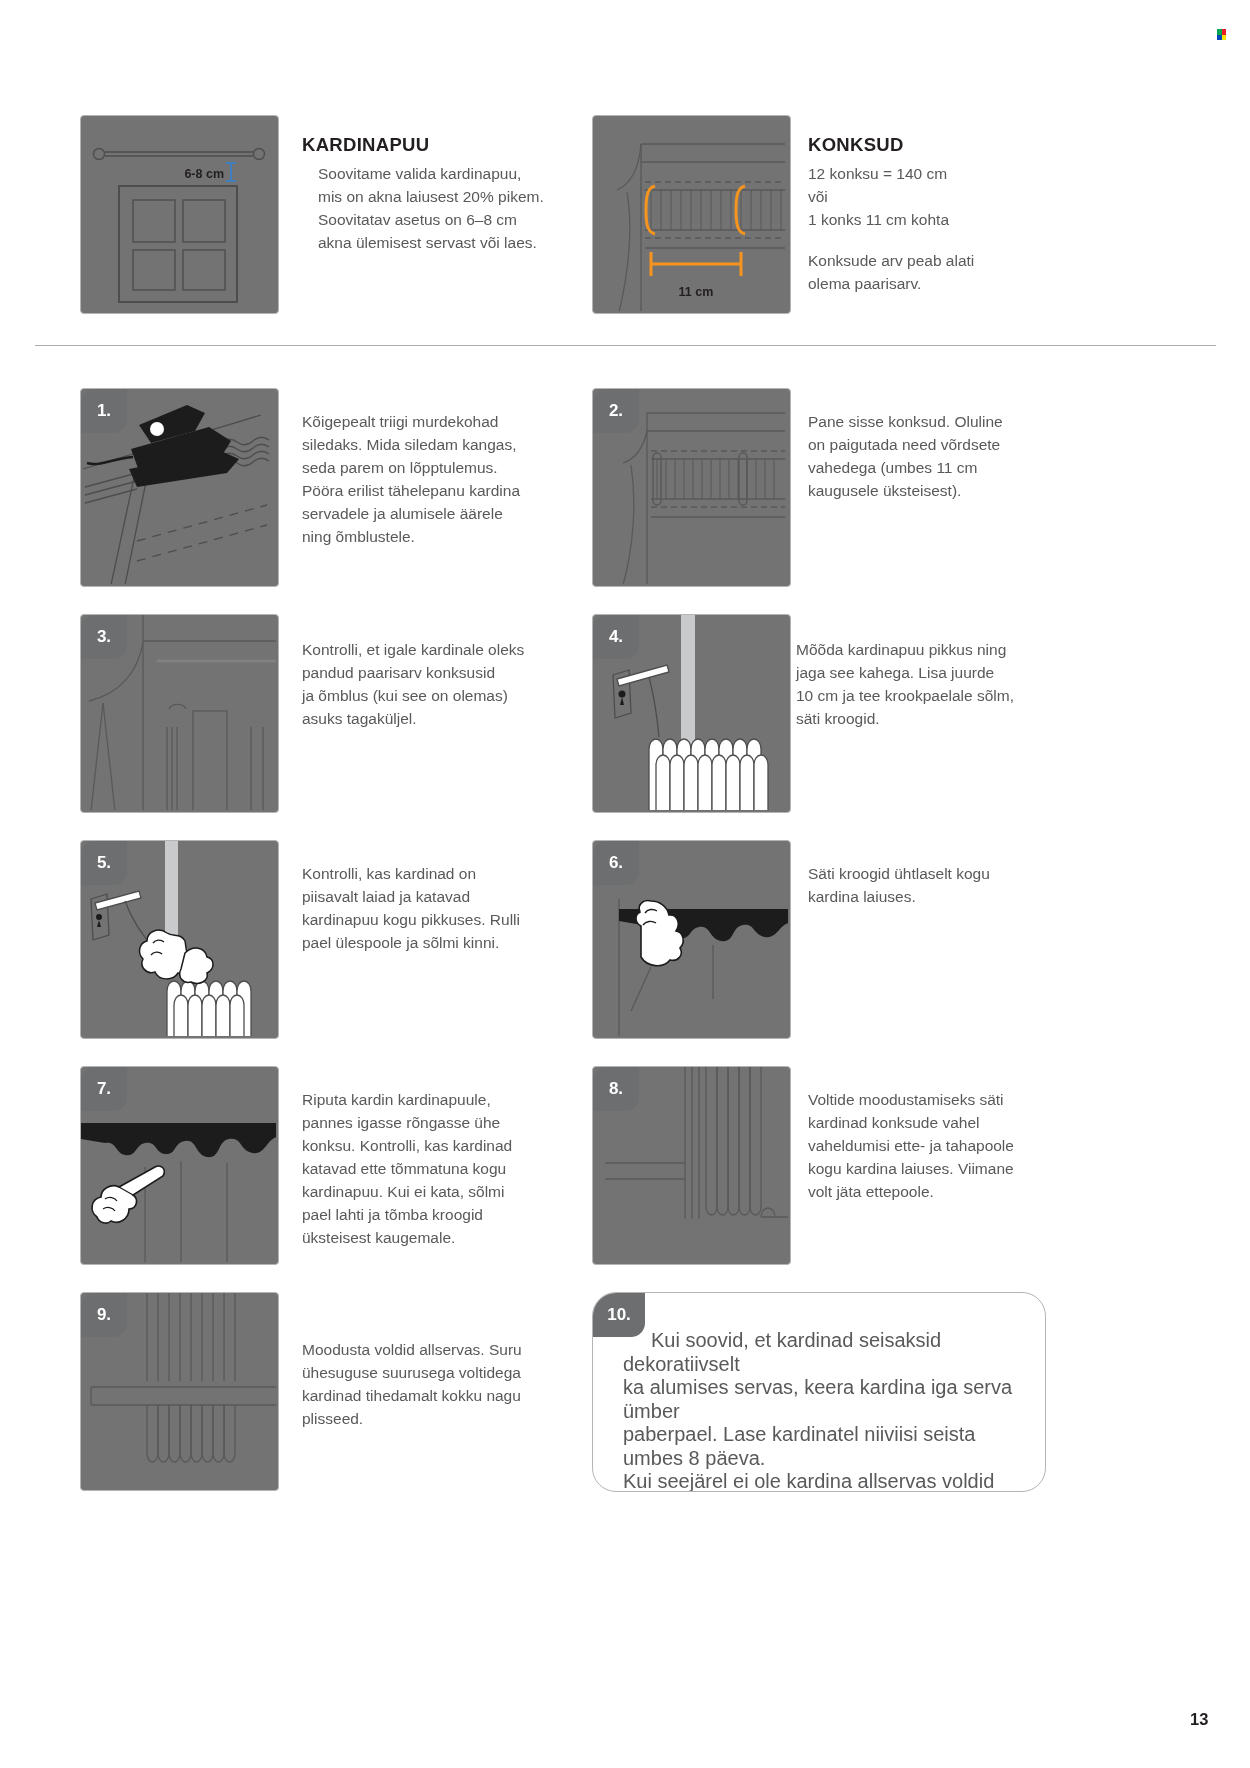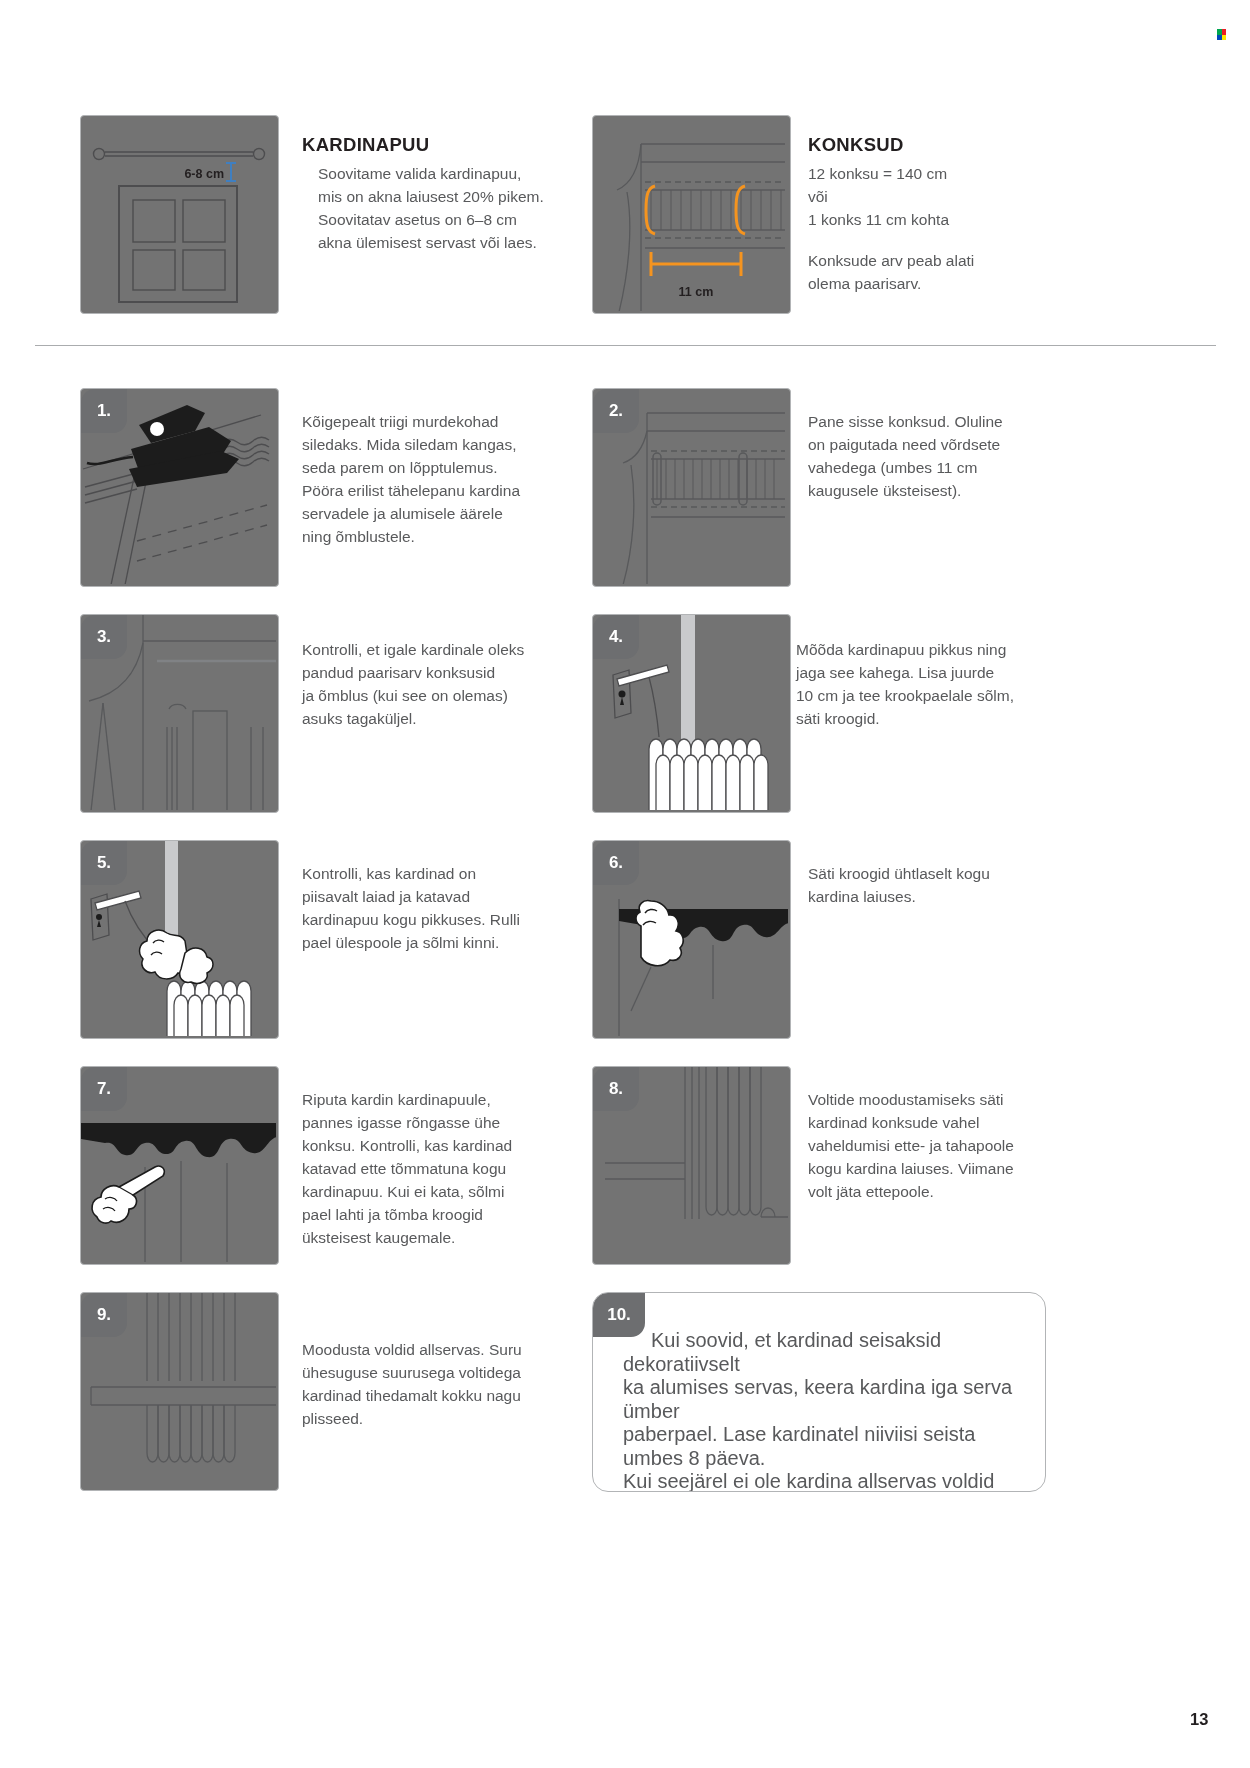--- a/index.html
+++ b/index.html
@@ -1,21 +1,21 @@
 <!DOCTYPE html>
 <html><head>
 <meta charset="utf-8">
 <style>
   html,body{margin:0;padding:0;background:#fff;}
   .page{position:relative;width:1250px;height:1768px;background:#fff;
         font-family:"Liberation Sans","DejaVu Sans",sans-serif;overflow:hidden;}
   .figbox{position:absolute;width:197px;height:197px;border:1.4px solid #b2b4b6;
           border-radius:4px;background:#737373;overflow:hidden;}
   .widebox{position:absolute;width:452px;height:198px;border:1.4px solid #b2b4b6;
-           border-radius:16px;background:#fff;overflow:hidden;}
+           border-radius:24px;background:#fff;overflow:hidden;}
   .badge{position:absolute;top:0;left:0;width:46px;height:44px;background:#6d6e70;
          color:#fff;font-weight:bold;font-size:17px;border-radius:14px 0 14px 0;
          display:flex;align-items:center;justify-content:center;z-index:3;}
   .badge.wide{width:52px;}
   .fig-svg{position:absolute;left:0;top:0;}
   .heading{position:absolute;color:#231f20;font-weight:bold;font-size:18.5px;letter-spacing:.3px;text-align:right;}
   .bodytext{position:absolute;width:282px;color:#58595b;font-size:15.5px;line-height:23px;white-space:pre-line;}
   .s10text{position:absolute;left:30px;top:36px;width:410px;color:#58595b;font-size:20px;
            line-height:23.5px;white-space:pre-line;text-indent:28px;}
   .divider{position:absolute;left:35px;top:345px;width:1181px;height:1px;background:#aaacae;}

